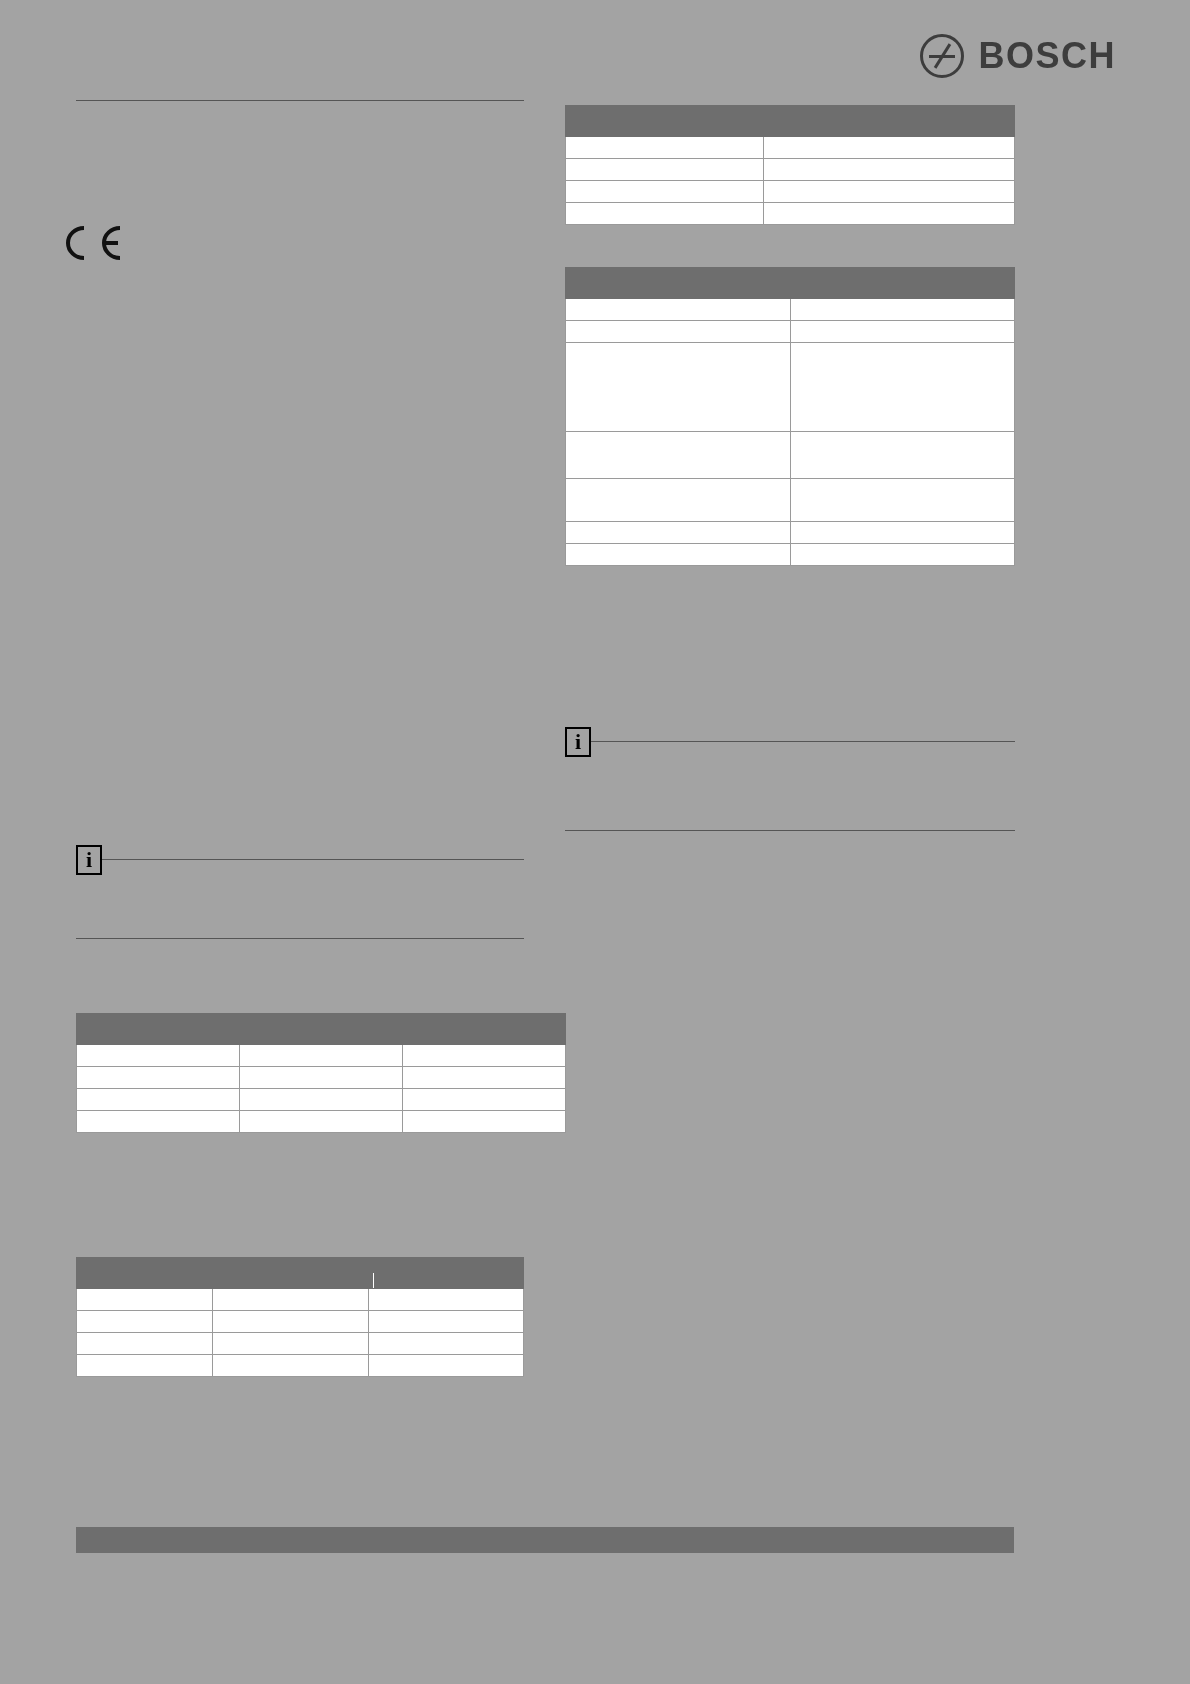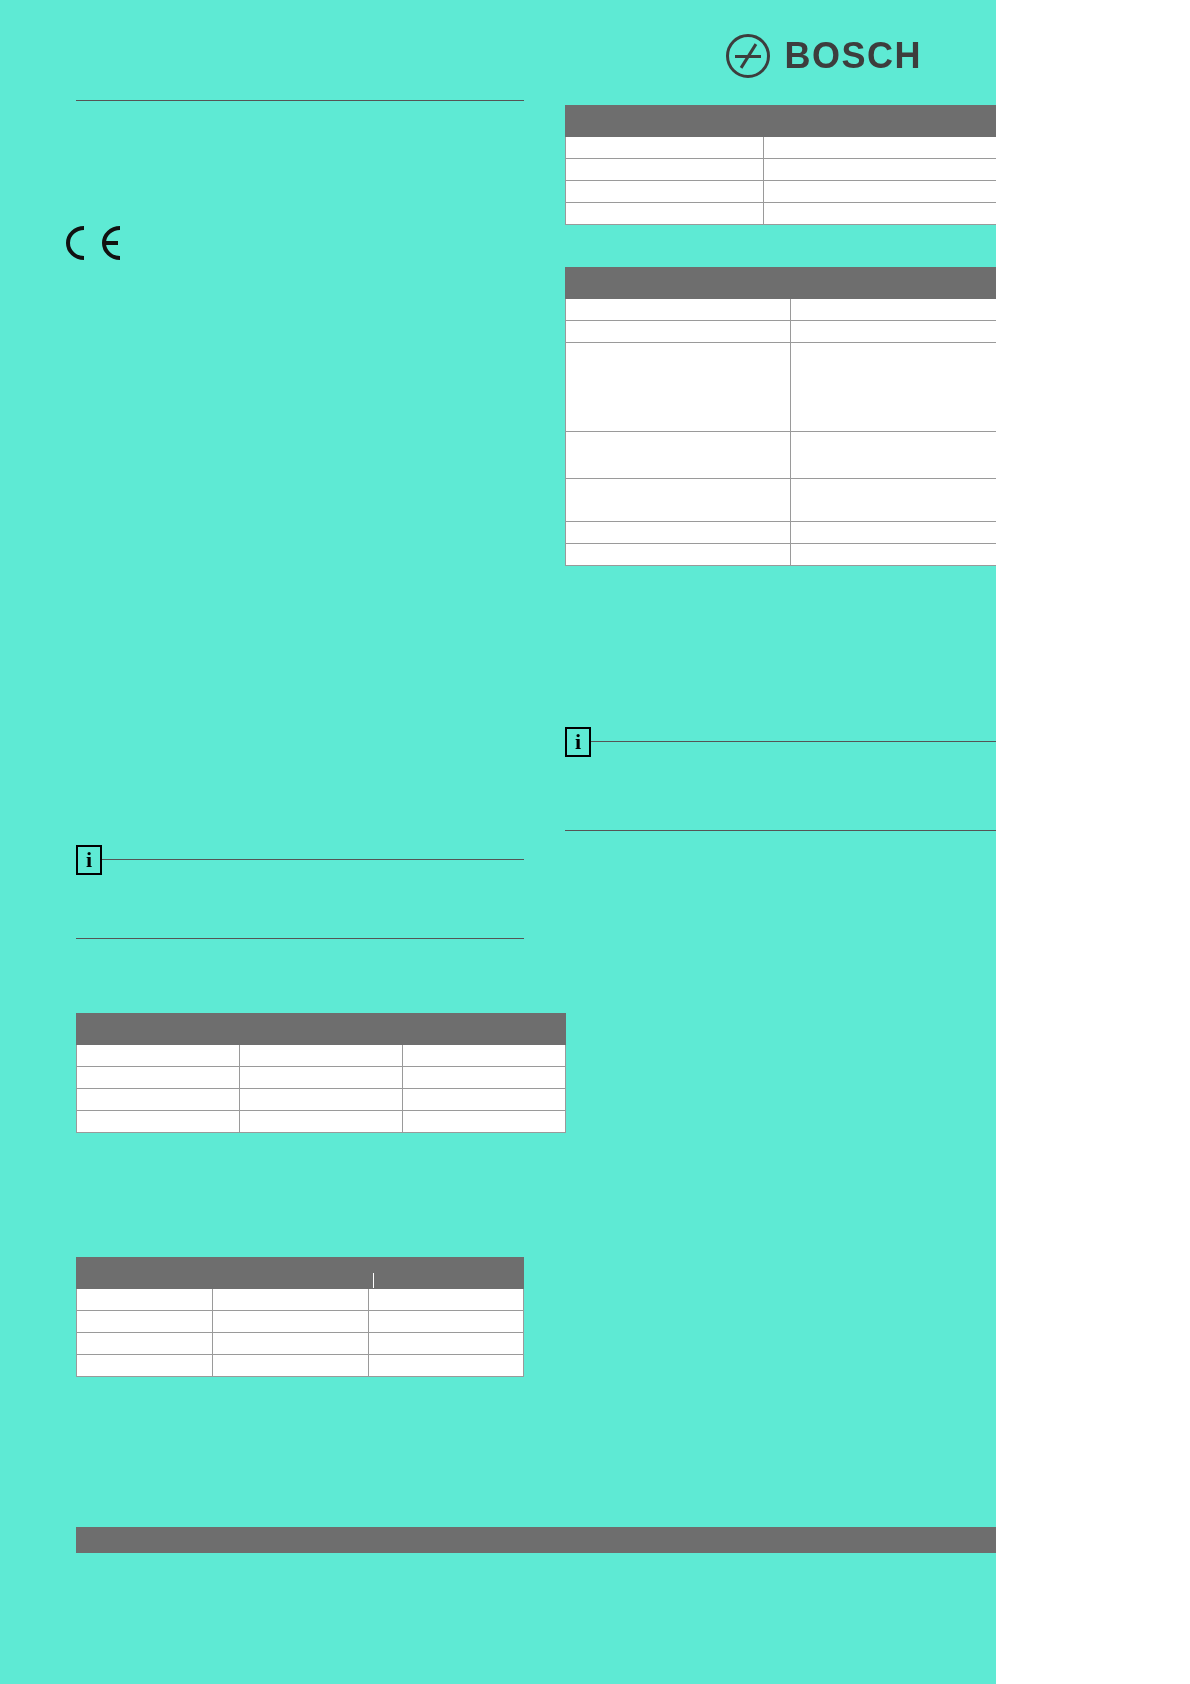--- a/index.html
+++ b/index.html
@@ -6,23 +6,23 @@
     margin: 0;
     padding: 0;
     background: #ffffff;
   }
   body {
     font-family: "Liberation Sans", sans-serif;
     color: #000000;
   }
   .page {
     position: relative;
-    width: 996px;
+    width: 1190px;
     height: 1684px;
-    background: #5eead4;
+    background: #a3a3a3;
     overflow: hidden;
     text-align: center;
   }
 
   
   .brand {
     position: absolute;
     top: 34px;
     right: 74px;
     display: flex;

